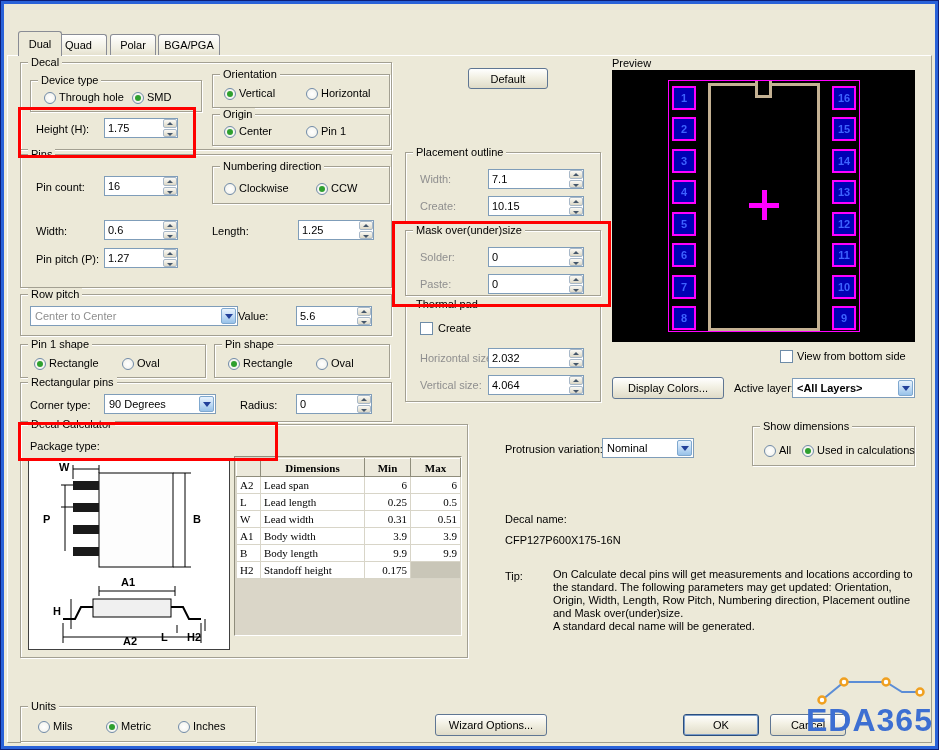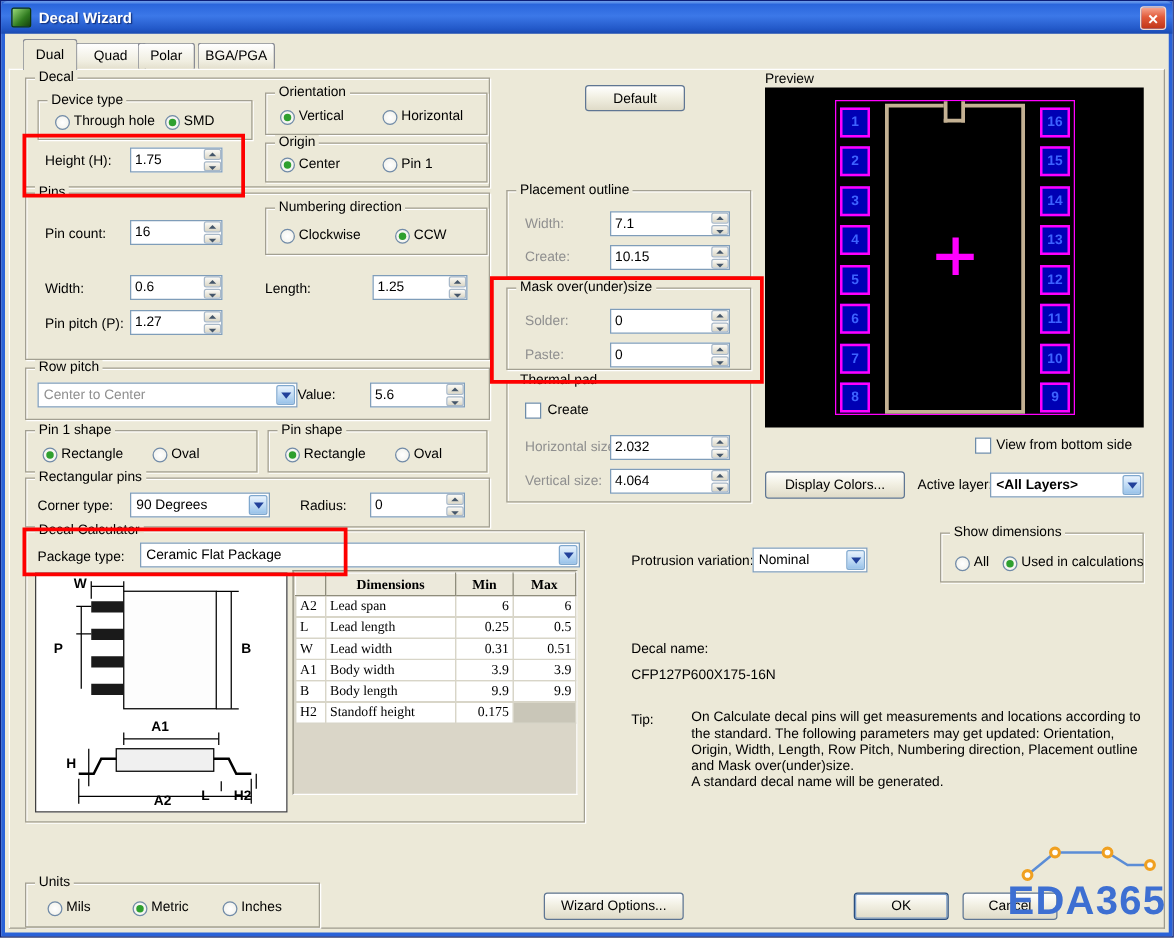--- a/index.html
+++ b/index.html
@@ -66,28 +66,23 @@
   .dlabel{position:absolute;font-size:11px;font-weight:bold;z-index:3;}
   .tip{position:absolute;left:553px;top:568px;width:366px;font-size:11px;line-height:13px;white-space:pre-line;z-index:2;}
   .wm-text{position:absolute;left:806px;top:702px;font-size:32px;font-weight:bold;color:#3D6FD2;letter-spacing:1px;z-index:70;}
   .wm-art{position:absolute;left:814px;top:672px;z-index:70;}
 </style>
 </head>
 <body>
 
 <div class="window">
 
-  <div class="titlebar">
-    <span class="appicon"></span>
-    <span class="title">Decal Wizard</span>
-    <span class="closebtn"></span>
-  </div>
 
   <div class="tab active" style="left:18px;width:44px">Dual</div>
-  <div class="tab" style="left:60px;width:57px">Quad</div>
+  <div class="tab" style="left:50px;width:57px">Quad</div>
   <div class="tab" style="left:110px;width:46px">Polar</div>
   <div class="tab" style="left:158px;width:62px">BGA/PGA</div>
   <div class="tabpage"></div>
 
   <div class="grp" style="left:20px;top:62px;width:372px;height:88px"></div>
   <span class="leg" style="left:28px;top:56px">Decal</span>
 
   <div class="grp" style="left:30px;top:80px;width:172px;height:32px"></div>
   <span class="leg" style="left:38px;top:74px">Device type</span>
   <span class="radio" style="left:44px;top:92px"></span>
@@ -203,24 +198,20 @@
     <input class="txt" value="0" style="">
     <span class="spin">
         <b class="up"></b>
         <b class="dn"></b>
       </span>
   </span>
 
   <div class="grp" style="left:20px;top:424px;width:448px;height:234px"></div>
   <span class="leg" style="left:28px;top:418px">Decal Calculator</span>
   <span class="lbl" style="left:30px;top:440px">Package type:</span>
-  <span class="combo" style="left:112px;top:434px;width:352px">
-    <span class="val">Ceramic Flat Package</span>
-    <span class="drop"></span>
-  </span>
 
   <div class="diagram">
     <svg width="200" height="190" viewBox="0 0 200 190">
       <rect x="70" y="14" width="74" height="94" fill="#FDFDFD" stroke="#000"></rect>
       <rect x="44" y="22" width="26" height="9" fill="#1A1A1A"></rect>
       <rect x="44" y="44" width="26" height="9" fill="#1A1A1A"></rect>
       <rect x="44" y="66" width="26" height="9" fill="#1A1A1A"></rect>
       <rect x="44" y="88" width="26" height="9" fill="#1A1A1A"></rect>
       <line x1="44" y1="10" x2="70" y2="10" stroke="#000"></line>
       <line x1="44" y1="6" x2="44" y2="20" stroke="#000"></line>

